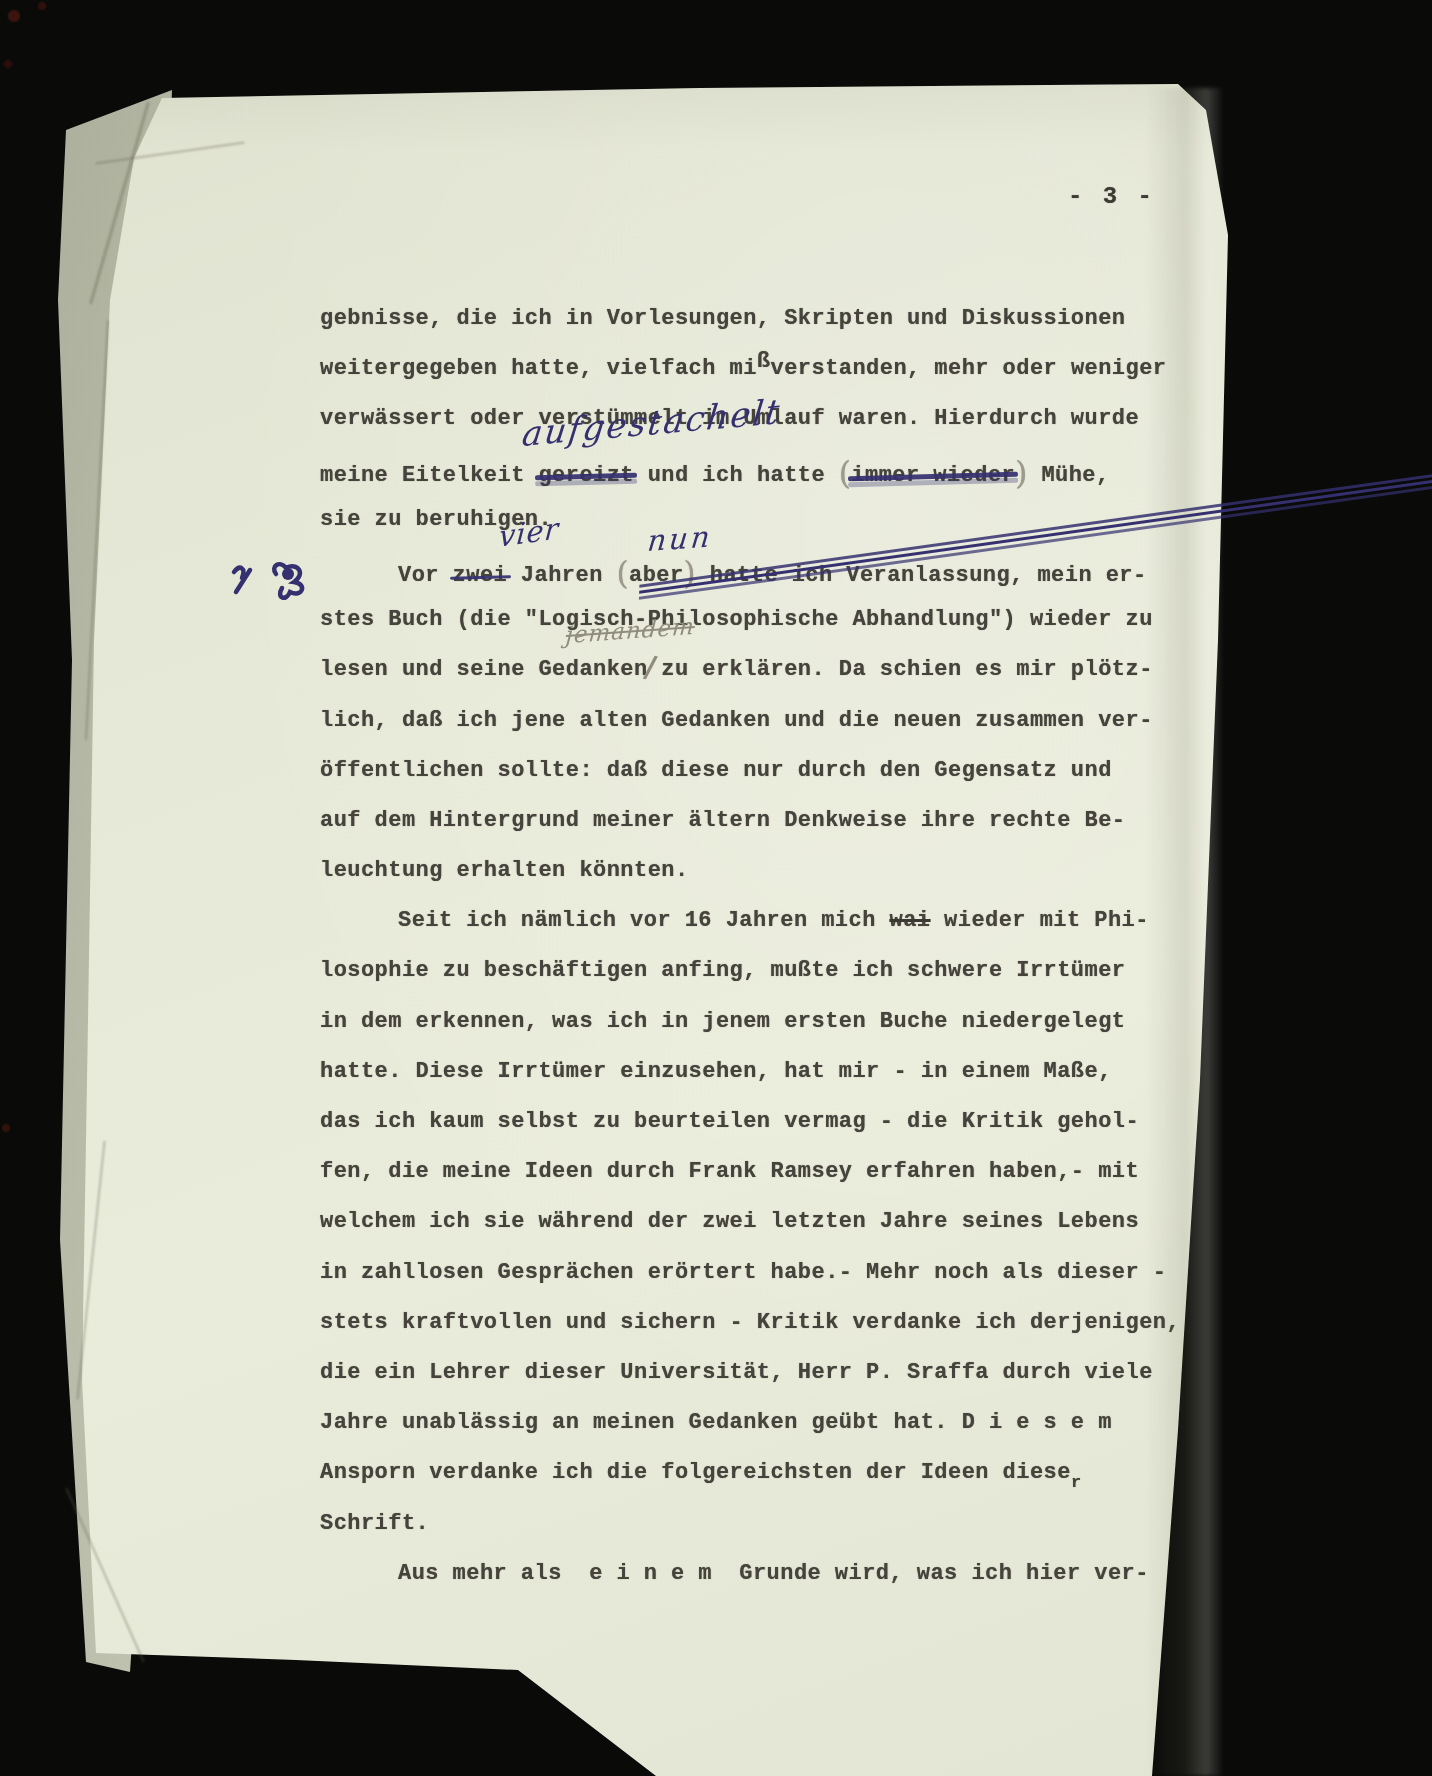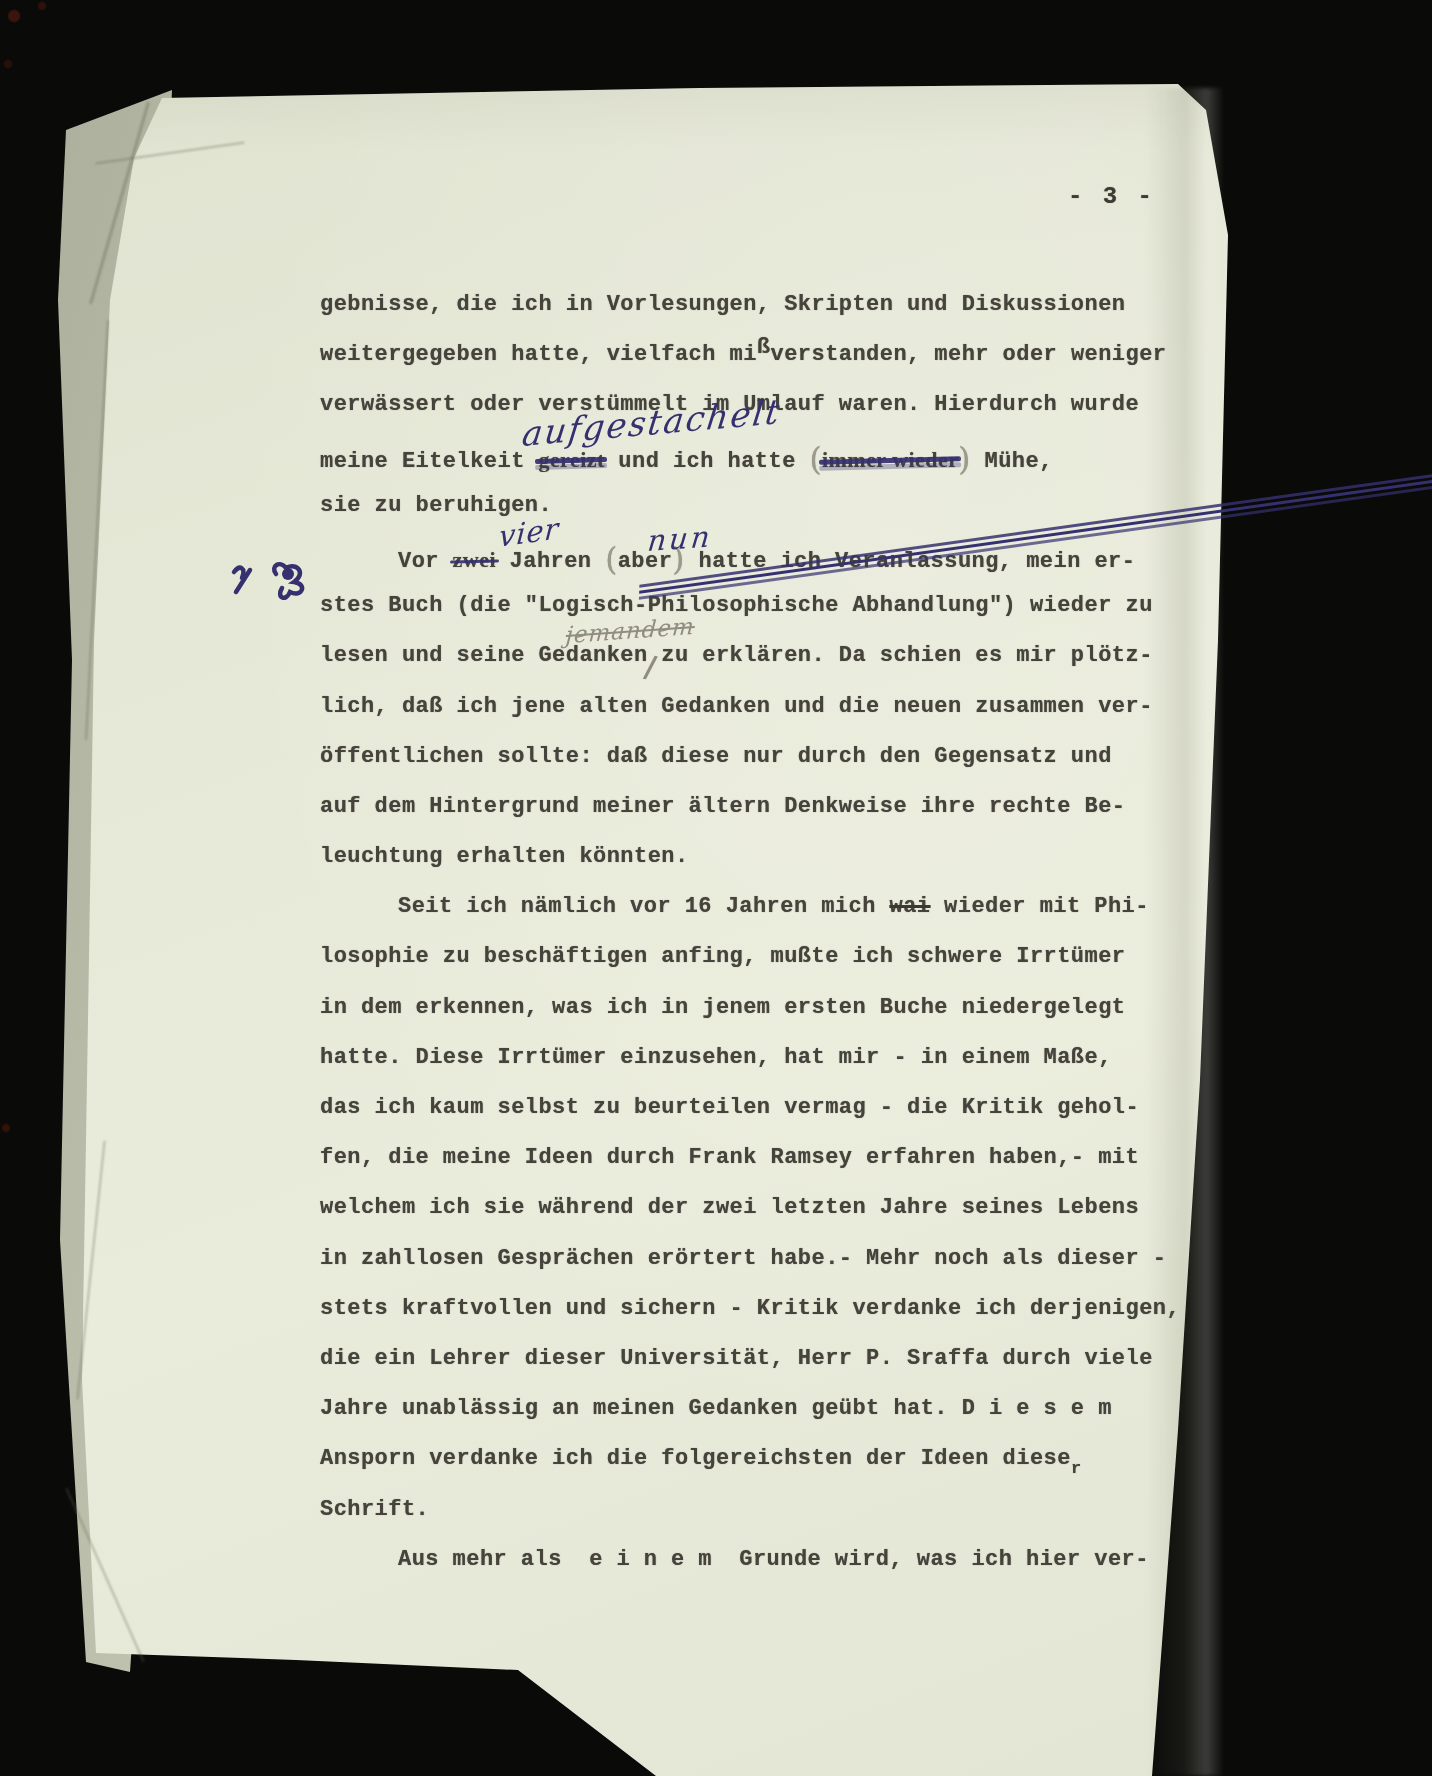--- a/index.html
+++ b/index.html
@@ -30,31 +30,31 @@
       linear-gradient(160deg,#e0e2d0,#e7e9d8 35%,#eaecdb 60%,#e2e5d3);
   }
   .crease{position:absolute;background:rgba(96,96,76,.38);filter:blur(1.2px);}
   .right-shade{
     position:absolute;left:1146px;top:88px;width:78px;height:1688px;
     background:linear-gradient(90deg,transparent,rgba(108,108,86,.16) 50%,rgba(240,241,228,.22) 78%,transparent);
     filter:blur(2px);
   }
   
   .typescript{
-    position:absolute;left:320px;top:280px;
+    position:absolute;left:320px;top:294px;
     font-family:"Liberation Mono",monospace;font-weight:700;font-size:22px;line-height:50.2px;
     color:var(--type-ink,#45433b);letter-spacing:.45px;white-space:pre;
     text-shadow:0 0 1px rgba(66,64,55,.65);
   }
   .ts-line{height:50.2px;}
   .ts-line.indent{padding-left:78px;}
   .raised{display:inline-block;transform:translateY(-7px);}
   .dropped{display:inline-block;transform:translateY(9px);font-size:17px;}
   .type-strike{text-decoration:line-through;text-decoration-thickness:3px;text-decoration-color:#3b3931;}
-  .pen-strike{position:relative;font-family:Liberation Serif, serif;}
+  .pen-strike{position:relative;}
   .pen-strike::after{
     content:"";position:absolute;left:-3px;right:-3px;top:54%;height:3px;border-radius:2px;
     background:var(--pen-ink,#35306f);transform:rotate(-1.5deg);opacity:.92;
   }
   .pen-strike.heavy::after{height:5px;top:46%;box-shadow:0 6px 0 rgba(53,48,111,.35);}
   .pencil-paren{
     color:var(--pencil,#8e8b7c);font-family:"DejaVu Serif",serif;font-weight:400;
     font-size:31px;display:inline-block;transform:translateY(3px);opacity:.85;
   }
   

